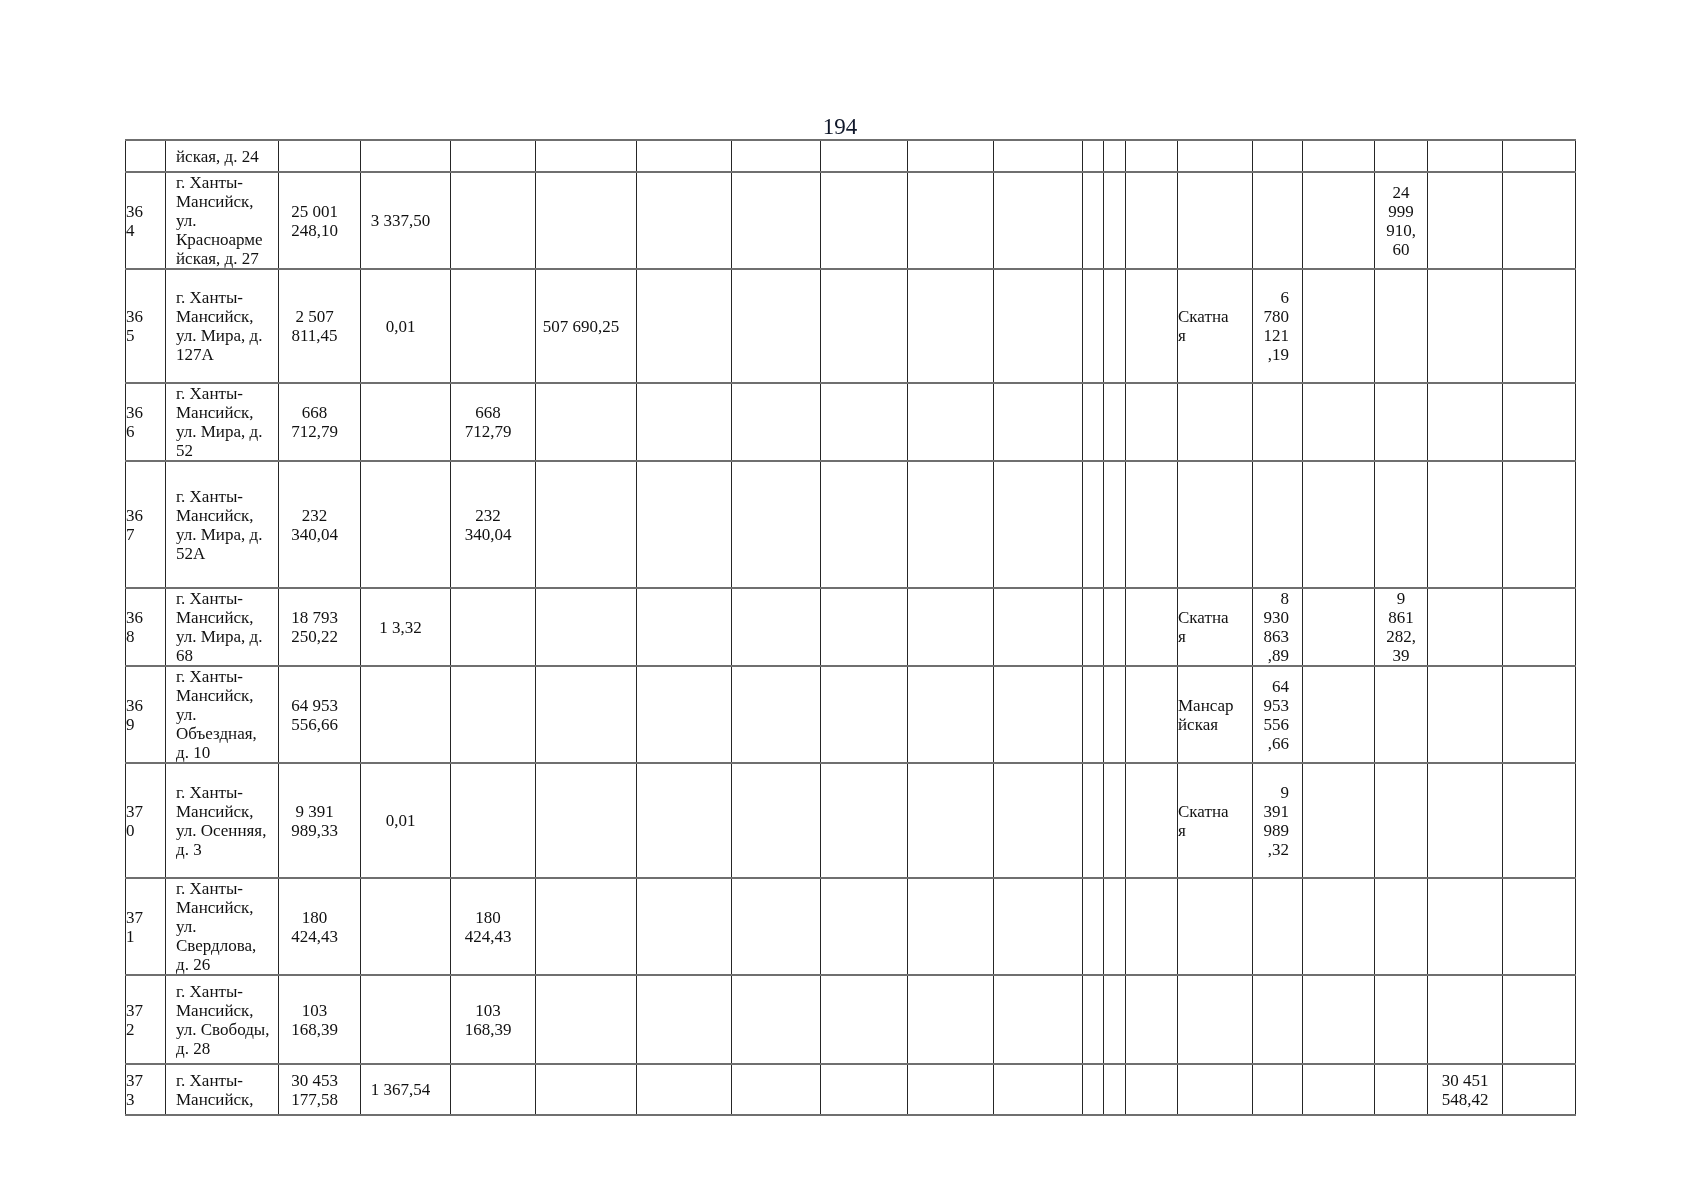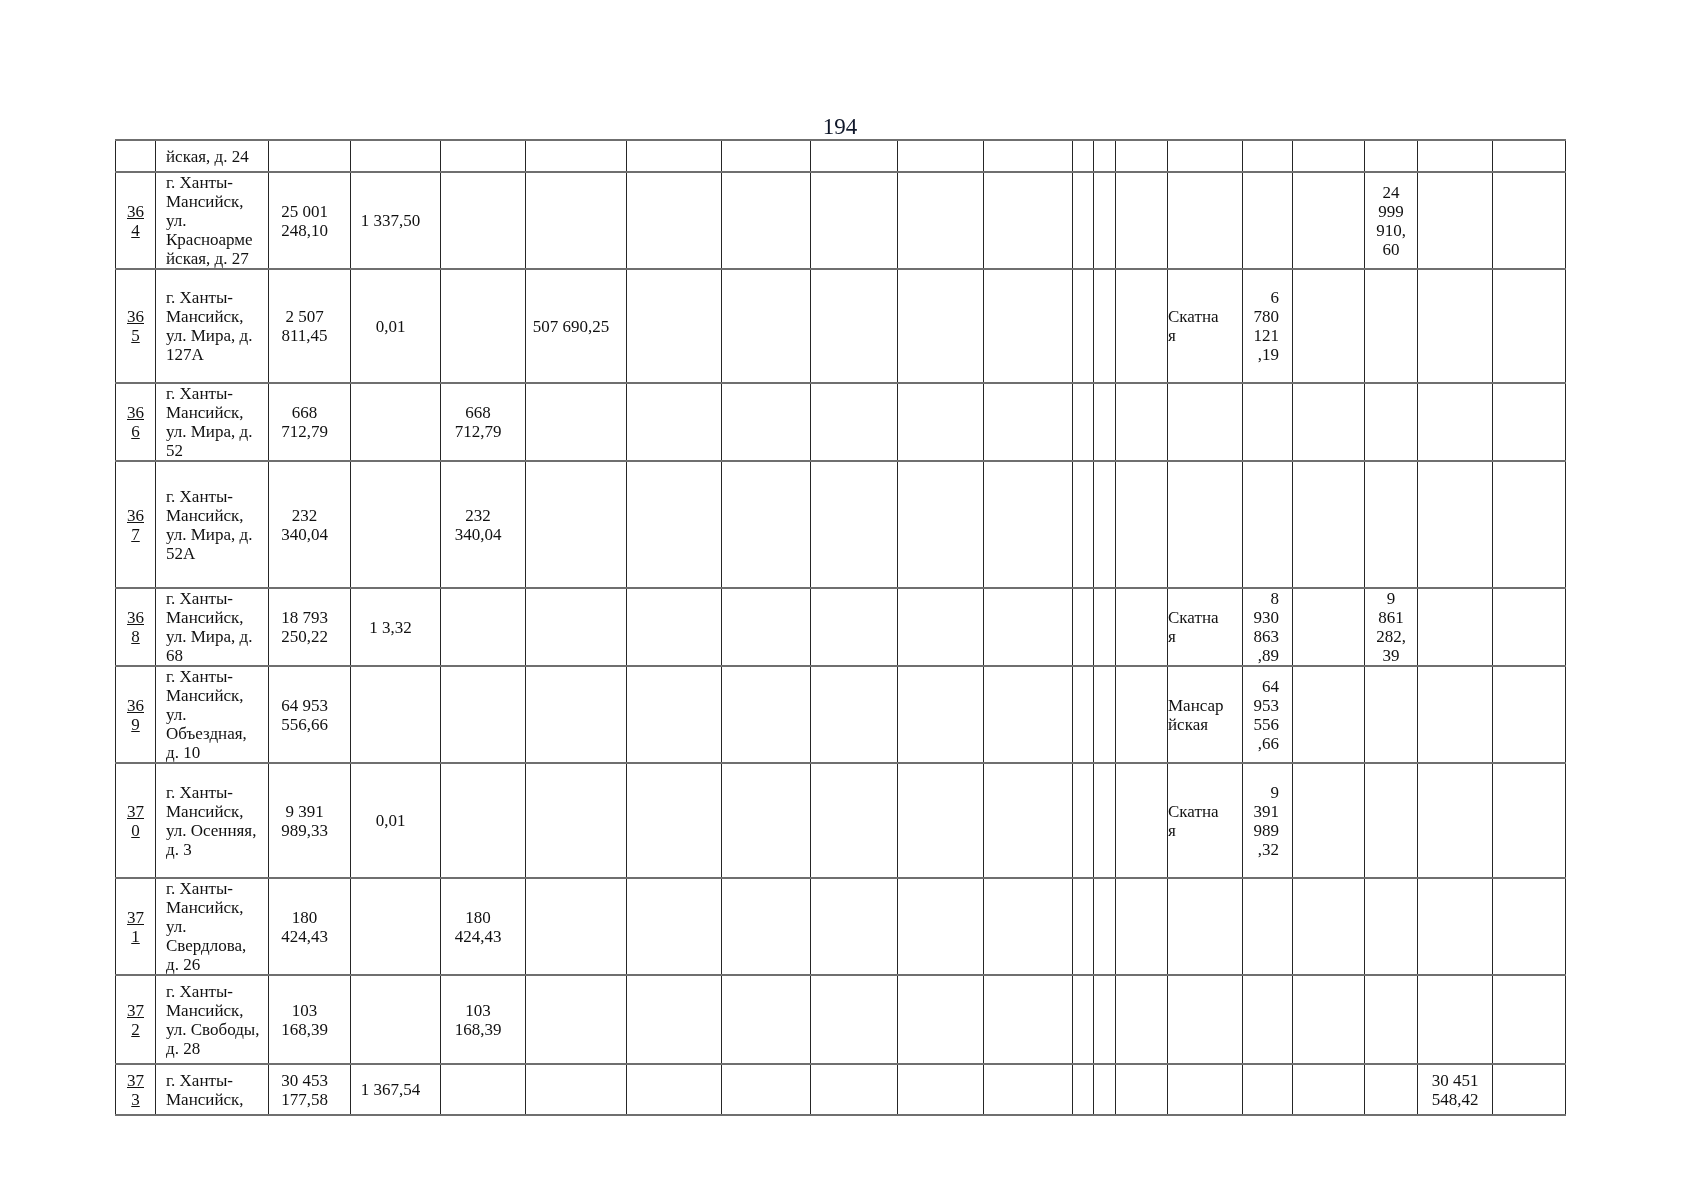--- a/index.html
+++ b/index.html
@@ -14,38 +14,38 @@
   .page-number{
     position:absolute;
     left:115px;top:66px;width:1450px;
     text-align:center;
     font-size:23px;
     color:#0f172a;
     margin-top:48px;
   }
   .doc-table{
     position:absolute;
-    left:115px;top:139px;
+    left:125px;top:139px;
     border-collapse:collapse;
     table-layout:fixed;
     width:1450px;
   }
   .doc-table td{
     border-left:1px solid #262626;
     border-right:1px solid #262626;
     border-top:2px solid #6f6f6f;
     border-bottom:2px solid #6f6f6f;
     vertical-align:middle;
     font-size:17px;
     line-height:19px;
     white-space:pre-line;
     padding:0;
     overflow:hidden;
   }
-  td.a-num{text-align:center;text-decoration:underline;}
+  td.a-num{}
   td.a-addr{text-align:left;padding-left:10px;padding-right:3px;}
   td.a-money{text-align:center;padding-right:10px;}
   td.a-roof{text-align:left;padding-right:5px;}
   td.a-wrapnum{text-align:right;padding-right:13px;}
   td.a-center{text-align:center;}
 </style>
 </head>
 <body>
 
 <div class="page">
@@ -100,21 +100,21 @@
         <tr style="height: 95px;">
           <td class="a-num">36
 4</td>
           <td class="a-addr">г. Ханты-
 Мансийск,
 ул.
 Красноарме
 йская, д. 27</td>
           <td class="a-money">25 001
 248,10</td>
-          <td class="a-money">1 337,50</td>
+          <td class="a-money">3 337,50</td>
           <td class="a-money"></td>
           <td class="a-money"></td>
           <td class="a-center"></td>
           <td class="a-center"></td>
           <td class="a-center"></td>
           <td class="a-center"></td>
           <td class="a-center"></td>
           <td class="a-center"></td>
           <td class="a-center"></td>
           <td class="a-center"></td>

